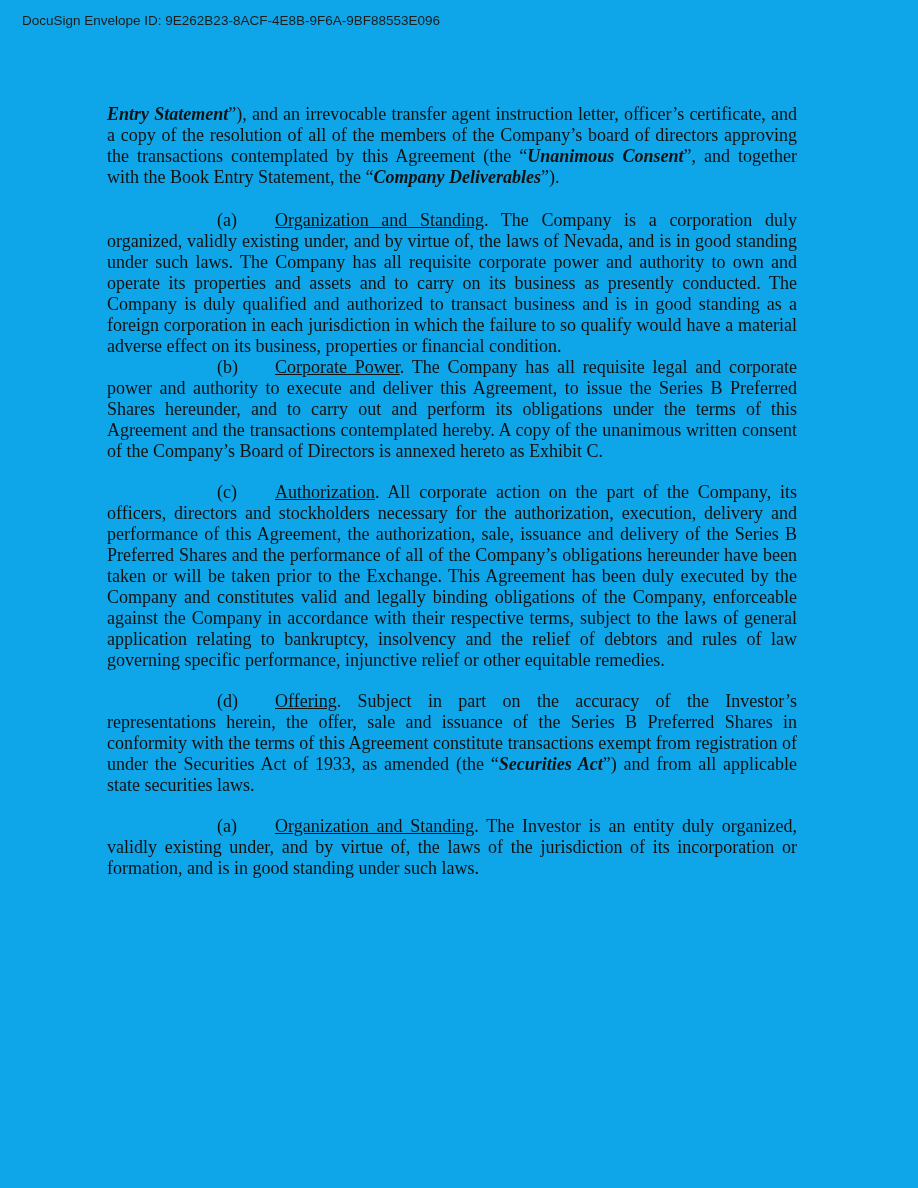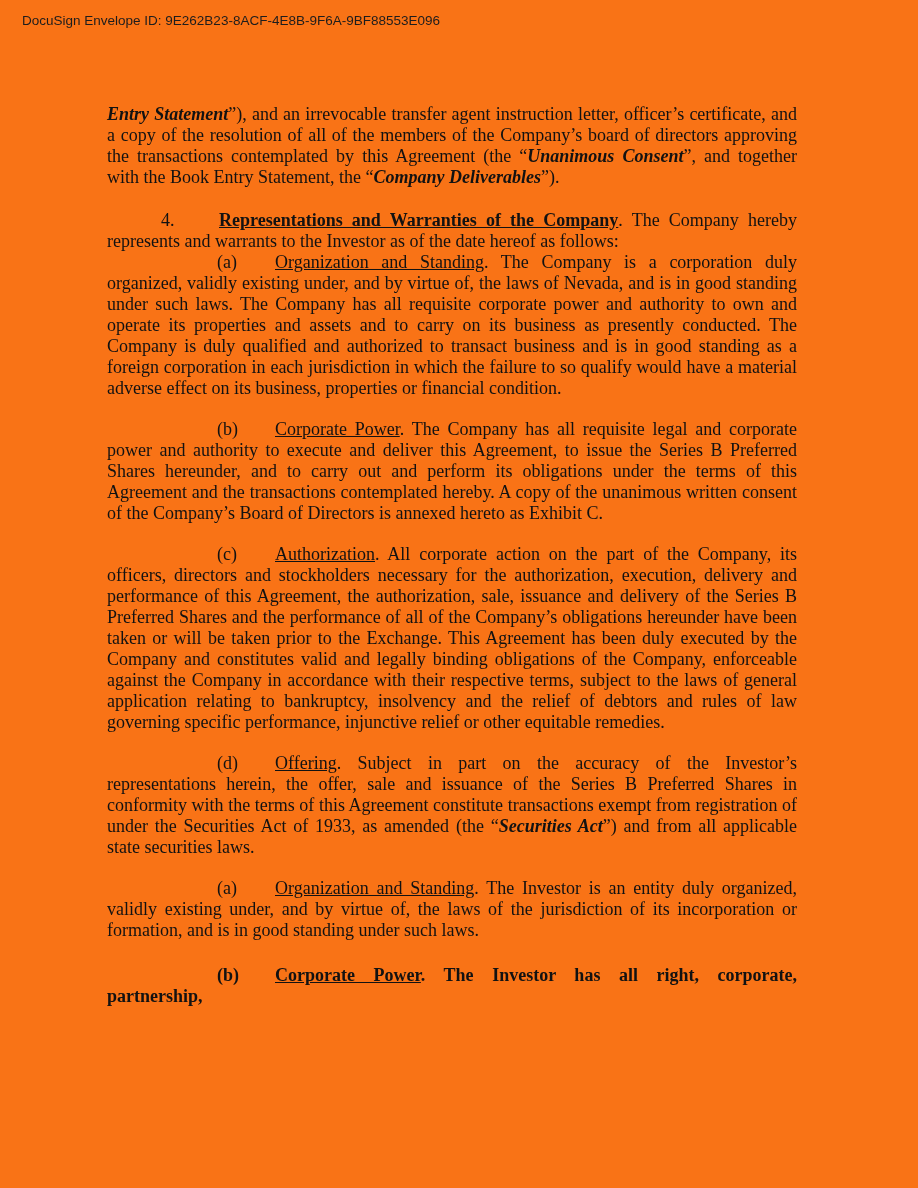--- a/index.html
+++ b/index.html
@@ -7,21 +7,21 @@
     padding: 0;
     width: 918px;
     height: 1188px;
     background: #ffffff;
     overflow: hidden;
   }
   .page {
     position: relative;
     width: 918px;
     height: 1188px;
-    background: #f97316;
+    background: #0ea5e9;
     color: #111111;
   }
   .docusign-header {
     position: absolute;
     left: 22px;
     top: 13px;
     font-family: "Liberation Sans", "DejaVu Sans", sans-serif;
     font-size: 13.5px;
     color: #1d1d1d;
     white-space: nowrap;
@@ -65,21 +65,19 @@
   .s-underline { text-decoration: underline; }
   .s-bold-underline { font-weight: bold; text-decoration: underline; }
 </style>
 </head>
 <body>
 
 <div class="page">
   <div class="docusign-header">DocuSign Envelope ID: 9E262B23-8ACF-4E8B-9F6A-9BF88553E096</div>
   <div class="doc-body">
       <p class="para-body"><span class="s-bold-italic">Entry Statement</span><span class="s-plain">”), and an irrevocable transfer agent instruction letter, officer’s certificate, and a copy of the resolution of all of the members of the Company’s board of directors approving the transactions contemplated by this Agreement (the “</span><span class="s-bold-italic">Unanimous Consent</span><span class="s-plain">”, and together with the Book Entry Statement, the “</span><span class="s-bold-italic">Company Deliverables</span><span class="s-plain">”).</span></p>
-      <p class="para-section"><span class="lead-label">4.</span><span class="s-bold-underline">Representations and Warranties of the Company</span><span class="s-plain">.  The Company hereby represents and warrants to the Investor as of the date hereof as follows:</span></p>
       <p class="para-sub"><span class="lead-label">(a)</span><span class="s-underline">Organization and Standing</span><span class="s-plain">.  The Company is a corporation duly organized, validly existing under, and by virtue of, the laws of Nevada, and is in good standing under such laws.  The Company has all requisite corporate power and authority to own and operate its properties and assets and to carry on its business as presently conducted.  The Company is duly qualified and authorized to transact business and is in good standing as a foreign corporation in each jurisdiction in which the failure to so qualify would have a material adverse effect on its business, properties or financial condition.</span></p>
       <p class="para-sub"><span class="lead-label">(b)</span><span class="s-underline">Corporate Power</span><span class="s-plain">. The Company has all requisite legal and corporate power and authority to execute and deliver this Agreement, to issue the Series B Preferred Shares hereunder, and to carry out and perform its obligations under the terms of this Agreement and the transactions contemplated hereby. A copy of the unanimous written consent of the Company’s Board of Directors is annexed hereto as Exhibit C.</span></p>
       <p class="para-sub"><span class="lead-label">(c)</span><span class="s-underline">Authorization</span><span class="s-plain">. All corporate action on the part of the Company, its officers, directors and stockholders necessary for the authorization, execution, delivery and performance of this Agreement, the authorization, sale, issuance and delivery of the Series B Preferred Shares and the performance of all of the Company’s obligations hereunder have been taken or will be taken prior to the Exchange.  This Agreement has been duly executed by the Company and constitutes valid and legally binding obligations of the Company, enforceable against the Company in accordance with their respective terms, subject to the laws of general application relating to bankruptcy, insolvency and the relief of debtors and rules of law governing specific performance, injunctive relief or other equitable remedies.</span></p>
       <p class="para-sub"><span class="lead-label">(d)</span><span class="s-underline">Offering</span><span class="s-plain">. Subject in part on the accuracy of the Investor’s representations herein, the offer, sale and issuance of the Series B Preferred Shares in conformity with the terms of this Agreement constitute transactions exempt from registration of under the Securities Act of 1933, as amended (the “</span><span class="s-bold-italic">Securities Act</span><span class="s-plain">”) and from all applicable state securities laws.</span></p>
       <p class="para-sub"><span class="lead-label">(a)</span><span class="s-underline">Organization and Standing</span><span class="s-plain">. The Investor is an entity duly organized, validly existing under, and by virtue of, the laws of the jurisdiction of its incorporation or formation, and is in good standing under such laws.</span></p>
-      <p class="para-sub"><span class="lead-label">(b)</span><span class="s-underline">Corporate Power</span><span class="s-plain">. The Investor has all right, corporate, partnership,</span></p>
     </div>
 </div>
 
 </body></html>

